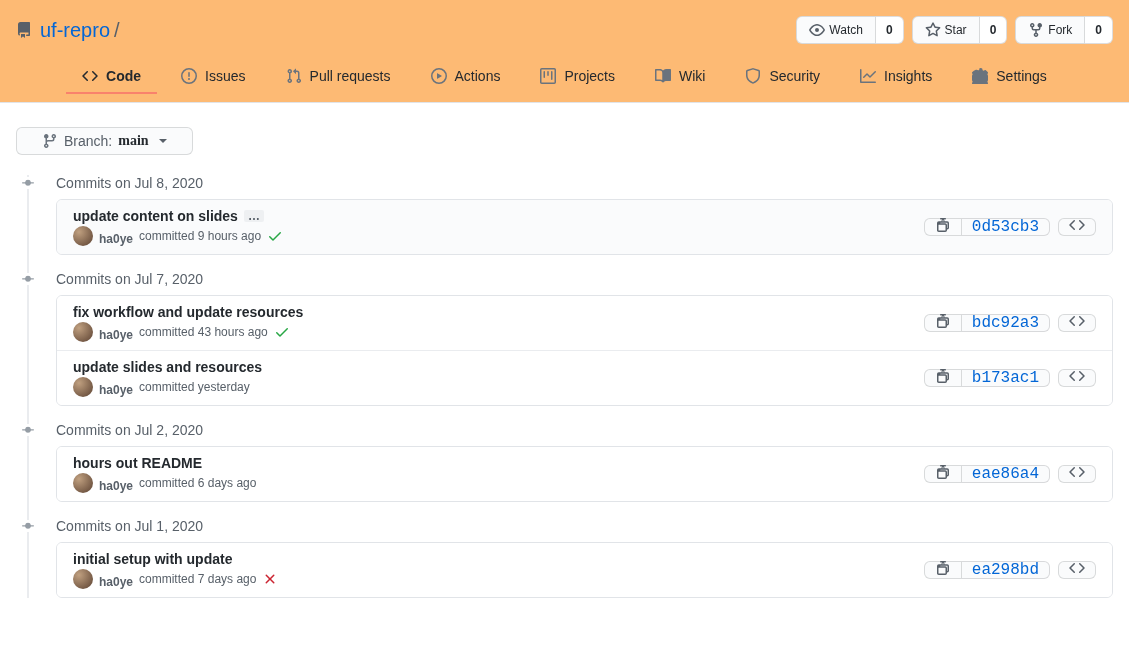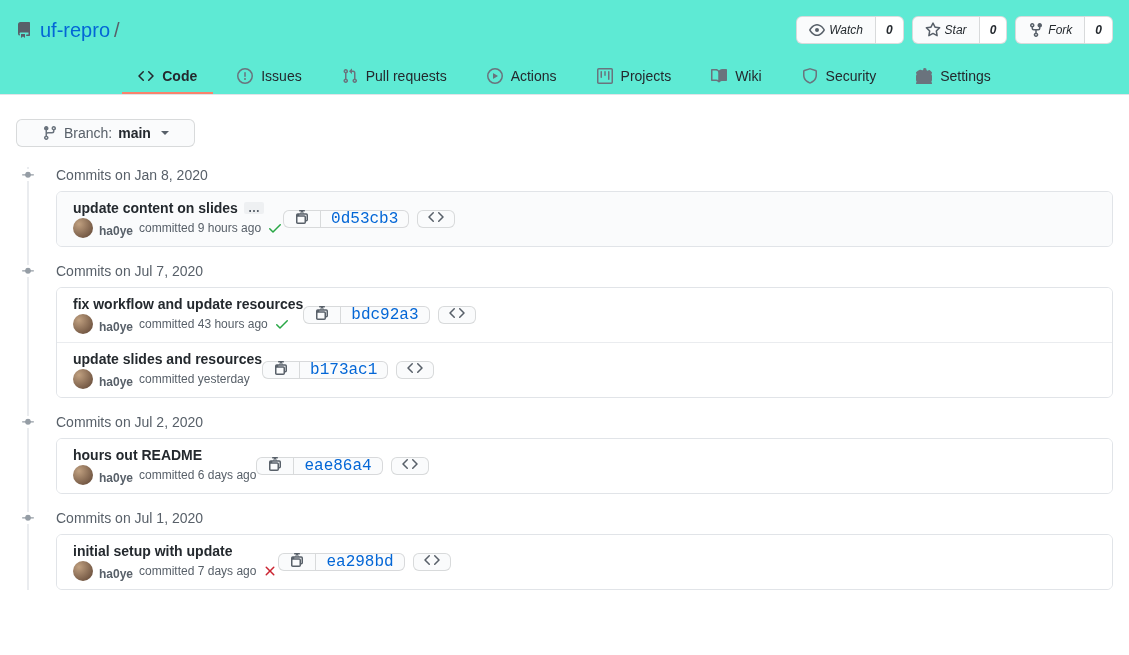--- a/index.html
+++ b/index.html
@@ -7,43 +7,43 @@
     margin: 0;
     font-family: -apple-system, BlinkMacSystemFont, "Segoe UI", Helvetica, Arial, sans-serif;
     font-size: 14px;
     color: #24292e;
     background: #fff;
   }
   a { text-decoration: none; }
 
   
   .repohead {
-    background: #5eead4;
+    background: #fdba74;
     border-bottom: 1px solid #e1e4e8;
-    padding: 16px 16px 0 16px;
+    padding: 16px 16px 8px 16px;
   }
   .repo-title-row {
     display: flex;
     align-items: center;
     justify-content: space-between;
     padding-bottom: 16px;
   }
   .repo-title {
     display: flex;
     align-items: center;
     font-size: 20px;
     font-weight: 400;
   }
   .repo-title svg { fill: #586069; margin-right: 8px; }
   .repo-title .owner,
   .repo-title .name { color: #0366d6; }
   .repo-title .name { font-weight: 600; }
   .repo-title .sep { margin: 0 4px; color: #586069; }
 
-  .actions { display: flex; gap: 8px; font-style: italic; }
+  .actions { display: flex; gap: 8px; }
   .btn-with-count { display: flex; }
   .btn {
     display: inline-flex;
     align-items: center;
     padding: 3px 12px;
     font-size: 12px;
     font-weight: 500;
     line-height: 20px;
     color: #24292e;
     background: #fafbfc;
@@ -99,21 +99,21 @@
     gap: 6px;
     padding: 5px 25px;
     font-size: 14px;
     background: #fafbfc;
     border: 1px solid rgba(27,31,35,.15);
     border-radius: 6px;
     cursor: pointer;
   }
   .branch-select svg.git-branch { fill: #6a737d; }
   .branch-select .label { color: #586069; }
-  .branch-select .branch { font-weight: 600; }
+  .branch-select .branch { font-weight: 600; font-family: Liberation Serif, serif; }
   .caret {
     display: inline-block;
     width: 0; height: 0;
     border-left: 4px solid transparent;
     border-right: 4px solid transparent;
     border-top: 4px solid #586069;
     margin-left: 4px;
   }
 
   
@@ -139,20 +139,21 @@
   .group-dot svg { fill: #959da5; display:block; }
   .group-title { color: #586069; font-size: 14px; margin-bottom: 8px; }
   .commit-list {
     border: 1px solid #e1e4e8;
     border-radius: 6px;
     overflow: hidden;
   }
   .commit {
     display: flex;
     align-items: center;
+    justify-content: space-between;
     padding: 8px 16px;
     background: #fff;
   }
   .commit + .commit { border-top: 1px solid #eaecef; }
   .commit.highlight { background: #fafbfc; }
   .commit-main { min-width: 0; }
   .commit-title-row { display: flex; align-items: center; gap: 6px; }
   .commit-title { font-weight: 600; font-size: 14px; color: #24292e; }
   .ellipsis-btn {
     display: inline-flex;
@@ -294,20 +295,26 @@
       <span>Wiki</span>
     </a>
     <a class="tab">
       <svg width="16" height="16" viewBox="0 0 16 16">
           <path d="M8.533.133a1.75 1.75 0 00-1.066 0l-5.25 1.68A1.75 1.75 0 001 3.48V7c0 1.566.32 3.182 1.303 4.682.983 1.498 2.585 2.813 5.032 3.855a1.7 1.7 0 001.33 0c2.447-1.042 4.049-2.357 5.032-3.855C14.68 10.182 15 8.566 15 7V3.48a1.75 1.75 0 00-1.217-1.667L8.533.133zm-.61 1.429a.25.25 0 01.153 0l5.25 1.68a.25.25 0 01.174.238V7c0 1.358-.275 2.666-1.057 3.86-.784 1.194-2.121 2.34-4.366 3.297a.2.2 0 01-.154 0c-2.245-.956-3.582-2.104-4.366-3.298C2.775 9.666 2.5 8.36 2.5 7V3.48a.25.25 0 01.174-.237l5.25-1.68z"></path>
         </svg>
       <span>Security</span>
     </a>
     <a class="tab">
       <svg width="16" height="16" viewBox="0 0 16 16">
+          <path d="M1.5 1.75a.75.75 0 00-1.5 0v12.5c0 .414.336.75.75.75h14.5a.75.75 0 000-1.5H1.5V1.75zm14.28 2.53a.75.75 0 00-1.06-1.06L10 7.94 7.53 5.47a.75.75 0 00-1.06 0L3.22 8.72a.75.75 0 001.06 1.06L7 7.06l2.47 2.47a.75.75 0 001.06 0l5.25-5.25z"></path>
+        </svg>
+      <span>Insights</span>
+    </a>
+    <a class="tab">
+      <svg width="16" height="16" viewBox="0 0 16 16">
           <path d="M8 0a8.2 8.2 0 011.701.18.75.75 0 01.582.552l.332 1.423c.367.128.72.288 1.055.478l1.34-.614a.75.75 0 01.793.113 8.05 8.05 0 012.065 2.065.75.75 0 01.113.793l-.614 1.34c.19.335.35.688.478 1.055l1.423.332a.75.75 0 01.552.582 8.2 8.2 0 010 3.402.75.75 0 01-.552.582l-1.423.332a6.5 6.5 0 01-.478 1.055l.614 1.34a.75.75 0 01-.113.793 8.05 8.05 0 01-2.065 2.065.75.75 0 01-.793.113l-1.34-.614c-.335.19-.688.35-1.055.478l-.332 1.423a.75.75 0 01-.582.552 8.2 8.2 0 01-3.402 0 .75.75 0 01-.582-.552l-.332-1.423a6.5 6.5 0 01-1.055-.478l-1.34.614a.75.75 0 01-.793-.113 8.05 8.05 0 01-2.065-2.065.75.75 0 01-.113-.793l.614-1.34a6.5 6.5 0 01-.478-1.055l-1.423-.332a.75.75 0 01-.552-.582 8.2 8.2 0 010-3.402.75.75 0 01.552-.582l1.423-.332c.128-.367.288-.72.478-1.055l-.614-1.34a.75.75 0 01.113-.793A8.05 8.05 0 013.933 1.868a.75.75 0 01.793-.113l1.34.614c.335-.19.688-.35 1.055-.478l.332-1.423A.75.75 0 018 0zm2 8a2 2 0 11-4 0 2 2 0 014 0z"></path>
         </svg>
       <span>Settings</span>
     </a>
   </nav>
 </div>
 
 <div class="container">
   <div class="branch-select">
     <svg class="git-branch" width="16" height="16" viewBox="0 0 16 16">
@@ -318,21 +325,21 @@
     <span class="caret"></span>
   </div>
 
   <div class="timeline" id="timeline">
       <div class="group">
         <div class="group-dot">
           <svg width="12" height="12" viewBox="0 0 16 16">
             <path d="M10.5 7.75a2.5 2.5 0 11-5 0 2.5 2.5 0 015 0zm1.43.75a4.002 4.002 0 01-7.86 0H.75a.75.75 0 110-1.5h3.32a4.001 4.001 0 017.86 0h3.32a.75.75 0 110 1.5h-3.32z"></path>
           </svg>
         </div>
-        <div class="group-title">Commits on Jan 8, 2020</div>
+        <div class="group-title">Commits on Jul 8, 2020</div>
         <div class="commit-list">
           <div class="commit highlight">
             <div class="commit-main">
               <div class="commit-title-row">
                 <a class="commit-title">update content on slides</a>
                 <button class="ellipsis-btn">…</button>
               </div>
               <div class="commit-meta">
                 <span class="avatar"></span>
                 <a class="author">ha0ye</a>

